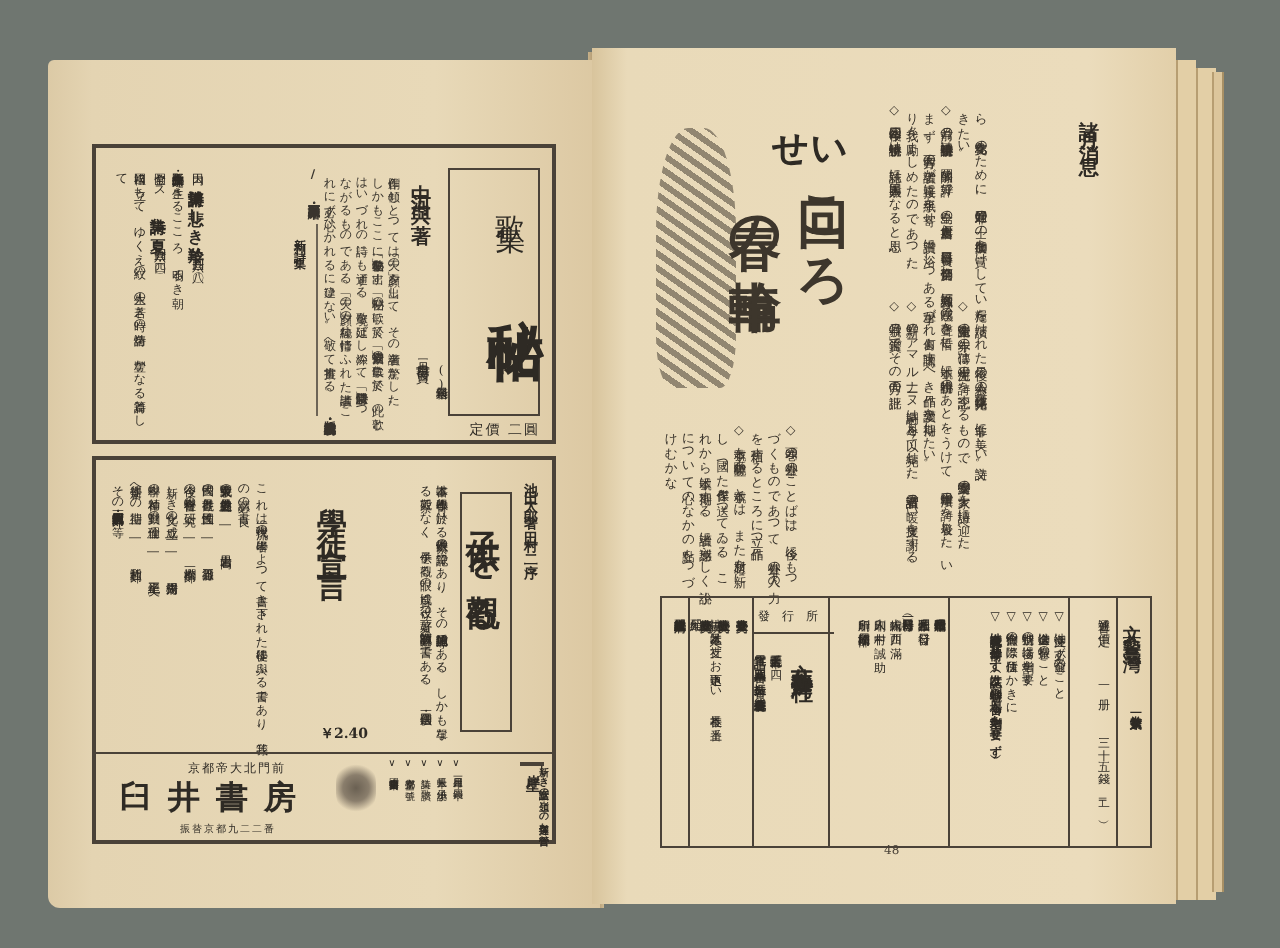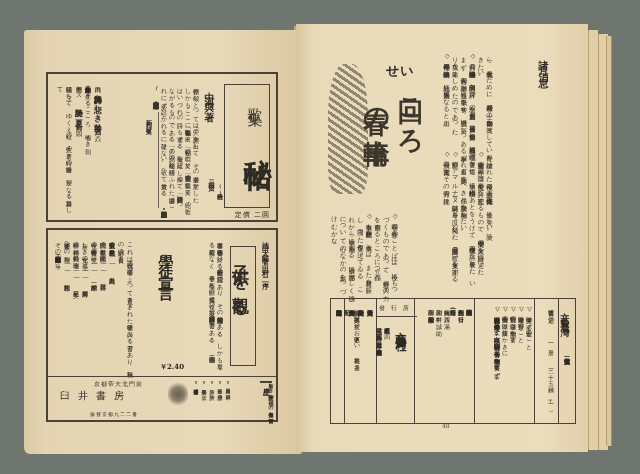--- a/index.html
+++ b/index.html
@@ -51,31 +51,31 @@
   #ad-bottom { left: 46px; top: 228px; width: 232px; height: 172px; border-width: 2px; border-bottom: none; }
   #ad-bottom .author2 { position:absolute; right: 6px; top: 6px; font-size: 7px; font-weight:bold; letter-spacing: 4px; }
   #ad-bottom .title2-frame { position:absolute; right: 20px; top: 16px; width: 26px; height: 120px; border:1px solid #4a4238; }
   #ad-bottom .title2 { position:absolute; right: 23px; top: 22px; font-size: 17px; font-weight: bold; letter-spacing: 4px; }
   #ad-bottom .blurb2 { position:absolute; right: 52px; top: 8px; height: 130px; font-size: 6px; line-height: 8px; }
   #ad-bottom .title3 { position:absolute; left: 108px; top: 12px; font-size: 15px; font-weight:bold; letter-spacing: 10px; }
   #ad-bottom .price3 { position:absolute; left: 112px; top: 132px; font-size: 7px; font-weight:bold; }
   #ad-bottom .toc { position:absolute; left: 6px; top: 8px; height: 134px; font-size: 6px; line-height: 9px; }
 
   #publisher-box { left: 46px; top: 376px; width: 232px; height: 46px; border-width: 2px; border-top: 1px solid #4a4238; }
-  #publisher-box .pub-name { position:absolute; left: 12px; top: 12px; font-size: 10px; font-weight: normal; letter-spacing: 8px; writing-mode: horizontal-tb; direction: rtl; }
+  #publisher-box .pub-name { position:absolute; left: 12px; top: 12px; font-size: 16px; font-weight: bold; letter-spacing: 8px; writing-mode: horizontal-tb; direction: rtl; }
   #publisher-box .pub-addr { position:absolute; left: 46px; top: 3px; font-size: 6px; writing-mode: horizontal-tb; direction: rtl; letter-spacing: 1px; }
   #publisher-box .pub-acct { position:absolute; left: 42px; top: 34px; font-size: 5px; writing-mode: horizontal-tb; direction: rtl; letter-spacing: 1px; }
   #publisher-box .logo { position:absolute; left: 120px; top: 4px; width: 20px; height: 26px; border-radius: 40%; background: radial-gradient(circle, #6a6052 0%, #8a7e6c 40%, transparent 72%); }
   #publisher-box .list { position:absolute; left: 144px; top: 2px; height: 40px; font-size: 5px; line-height: 8px; }
   #publisher-box .kishiheki { position:absolute; left: 212px; top: 4px; width: 12px; font-size: 7px; font-weight:bold; border:1px solid #4a4238; text-align:center; }
   #publisher-box .note { position:absolute; right: 2px; top: 2px; height: 40px; font-size: 5px; line-height: 7px; font-weight:bold; }
 
   
   #woodcut { position:absolute; left: 326px; top: 62px; width: 112px; height: 136px; }
-  #woodcut .wc-small { position:absolute; left: 60px; top: 0px; font-size: 13px; font-weight:bold; writing-mode: horizontal-tb; direction: rtl; letter-spacing: 1px; }
+  #woodcut .wc-small { position:absolute; left: 60px; top: 0px; font-size: 18px; font-weight:bold; writing-mode: horizontal-tb; direction: rtl; letter-spacing: 1px; }
   #woodcut .wc-big1 { position:absolute; left: 72px; top: 18px; font-size: 26px; font-weight: bold; line-height: 1; color:#3d362c; }
   #woodcut .wc-big2 { position:absolute; left: 38px; top: 28px; font-size: 26px; font-weight: bold; line-height: 1; color:#3d362c; }
   #woodcut .wc-figure { position:absolute; left: 2px; top: 2px; width: 40px; height: 130px;
     background: repeating-linear-gradient(35deg, #4a4236 0 3px, transparent 3px 6px); opacity: .55; border-radius: 40% 40% 20% 20%; }
 
   .col-text { position:absolute; font-size: 6.3px; line-height: 8.6px; color:#38322a; }
   #col-title { position:absolute; left: 536px; top: 52px; font-size: 10px; font-weight:bold; letter-spacing: 6px; }
   #text-a { left: 442px; top: 52px; height: 120px; }
   #text-b { left: 442px; top: 150px; height: 140px; }
   #text-c { left: 330px; top: 212px; height: 82px; }

